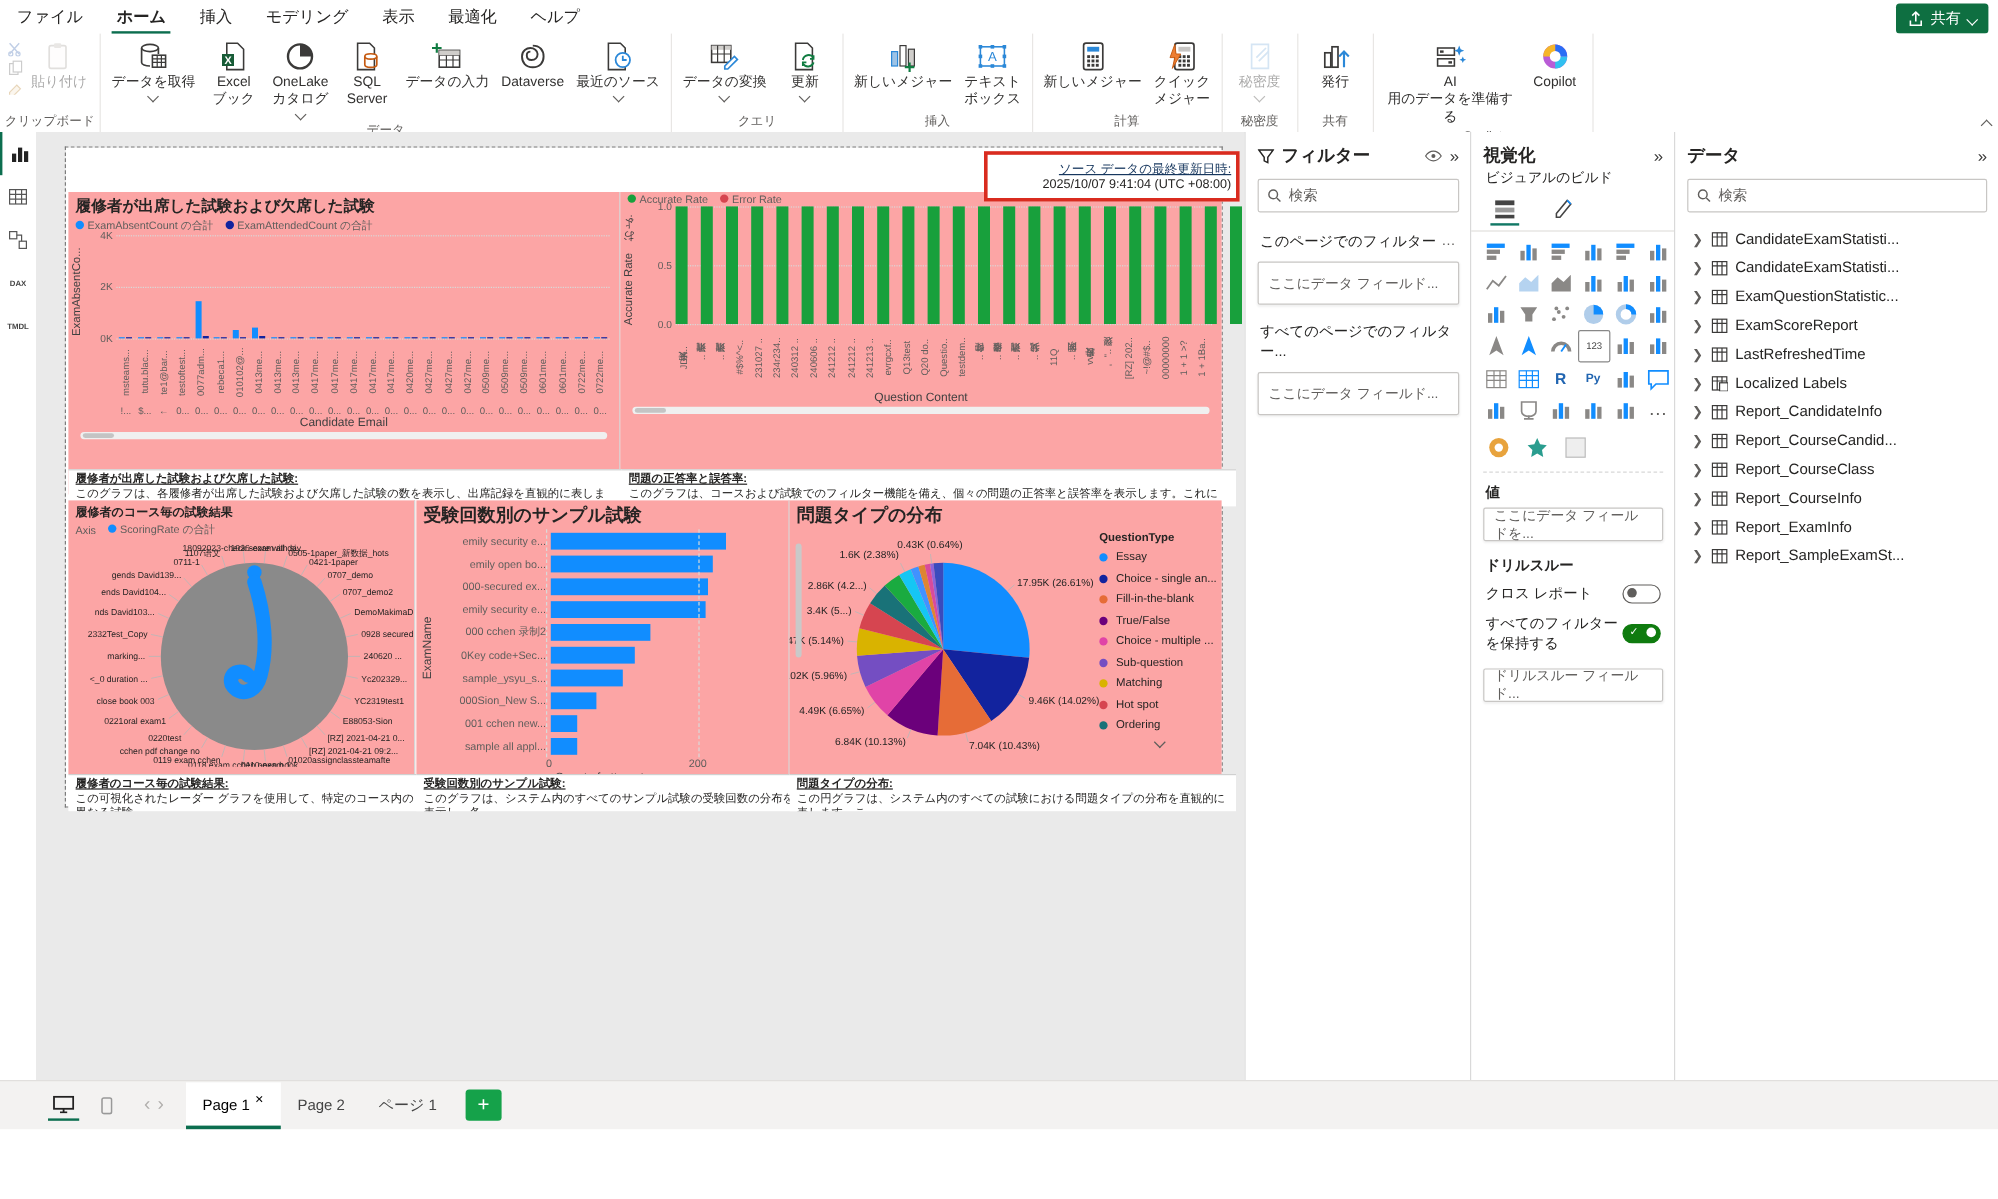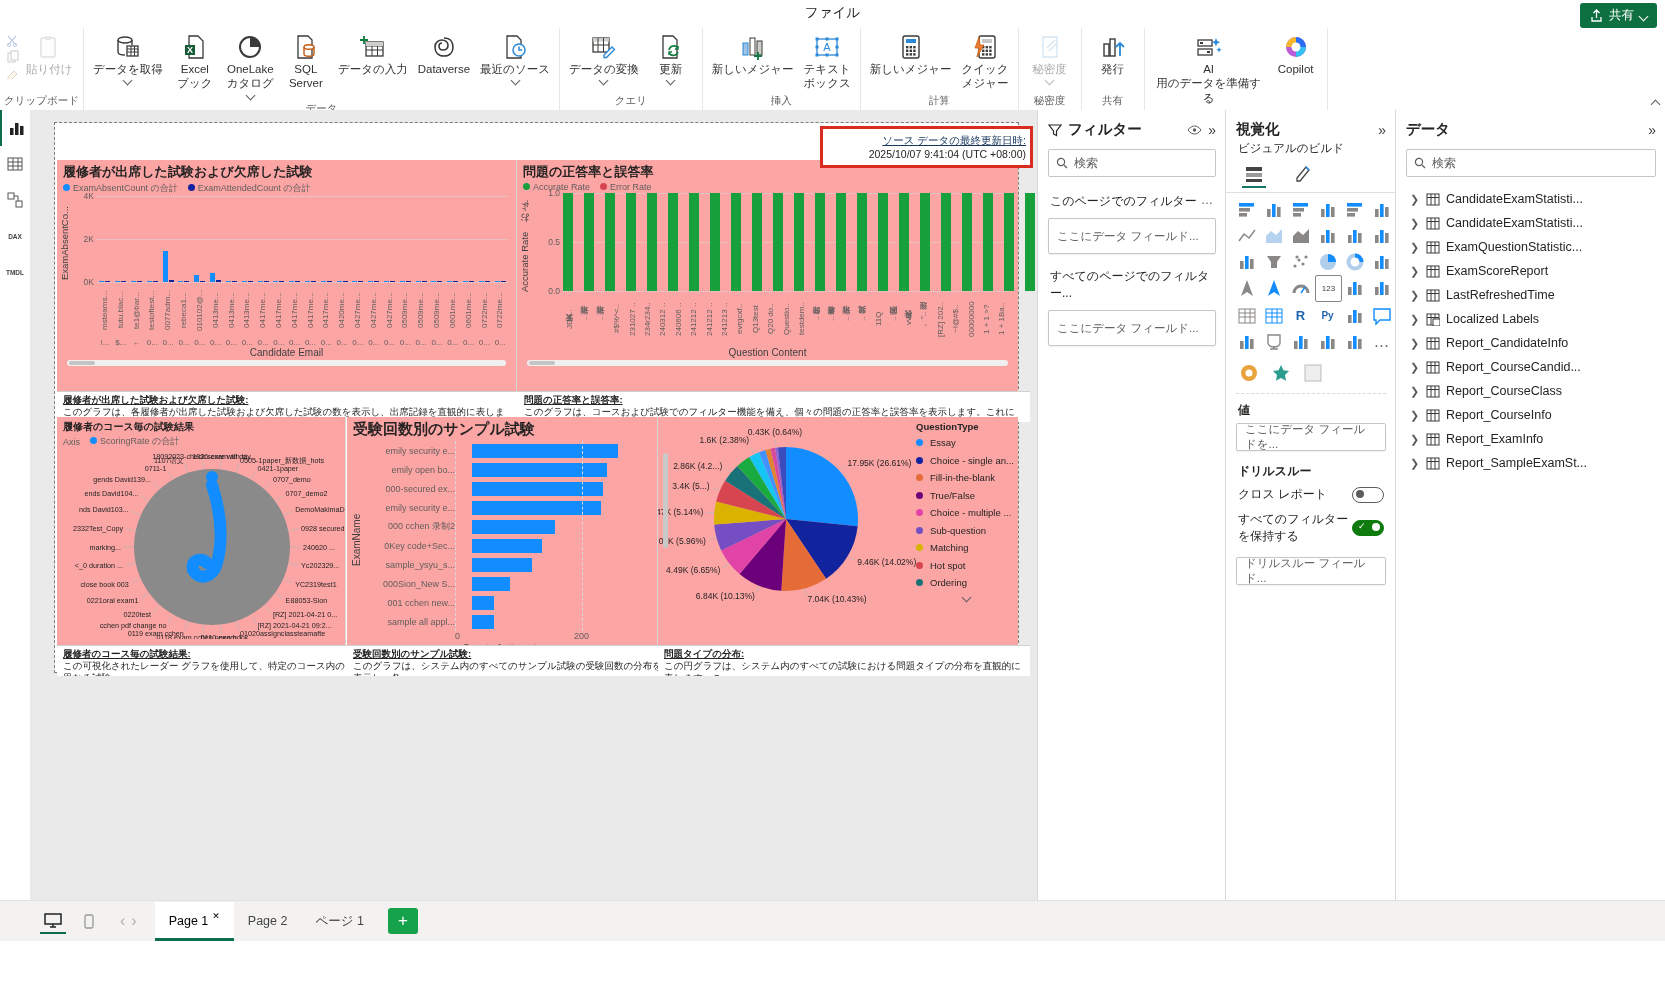--- a/index.html
+++ b/index.html
@@ -1,20 +1,20 @@
 <!DOCTYPE html>
 <html><head>
 <meta charset="utf-8">
 <style>
   html,body{margin:0;padding:0;}
   body{width:1665px;height:999px;position:relative;background:#fff;
        font-family:"Liberation Sans","DejaVu Sans",sans-serif;color:#252423;overflow:hidden;}
   #app{position:absolute;inset:0;}
   
-  #menubar{position:absolute;left:0;top:0;width:1665px;height:28px;background:#fff;display:flex;align-items:center;flex-direction:column;}
+  #menubar{position:absolute;left:0;top:0;width:1665px;height:28px;background:#fff;display:flex;align-items:center;}
   .menu-tab{padding:4px 14px;font-size:13.5px;color:#252423;cursor:default;position:relative;}
   .menu-tab.active{font-weight:bold;}
   .menu-tab.active::after{content:"";position:absolute;left:10px;right:10px;bottom:-2px;height:3px;background:#0c6e4f;}
   #share-btn{position:absolute;right:8px;top:3px;background:#0e6f41;color:#fff;font-size:12.5px;
              padding:4px 10px;border-radius:3px;display:flex;align-items:center;gap:6px;}
   
   #ribbon{position:absolute;left:0;top:28px;width:1665px;height:82px;background:#fff;border-bottom:1px solid #e1dfdd;display:flex;}
   .rb-group{display:flex;flex-direction:column;border-right:1px solid #e8e6e4;padding:2px 4px 0 4px;position:relative;}
   .rb-items{display:flex;flex:1;align-items:flex-start;}
   .rb-btn{display:flex;flex-direction:column;align-items:center;padding:2px 5px;min-width:44px;max-width:110px;}
@@ -49,21 +49,21 @@
   .barsrow{position:absolute;left:0;right:0;bottom:0;top:0;display:flex;align-items:flex-end;}
   .catgrp{display:flex;align-items:flex-end;justify-content:center;gap:1px;flex:1;}
   .xcats{display:flex;}
   .xcat{writing-mode:vertical-rl;transform:rotate(180deg);font-size:8px;color:#605e5c;height:56px;overflow:hidden;display:flex;align-items:center;}
   .xsub{font-size:8px;color:#605e5c;text-align:center;overflow:hidden;white-space:nowrap;}
   #ts-box{position:absolute;left:765px;top:3px;width:199px;height:36px;border:3px solid #d92b1f;background:#fff;
           display:flex;flex-direction:column;justify-content:center;align-items:flex-end;padding:0 4px;font-size:10.5px;}
   #ts-box .l1{color:#17375e;text-decoration:underline;margin-left:18px;}
   
   .hrow{display:flex;align-items:center;height:19px;}
-  .hrow .hlab{width:92px;text-align:right;font-size:9px;color:#605e5c;padding-right:17px;white-space:nowrap;overflow:hidden;}
+  .hrow .hlab{width:92px;text-align:right;font-size:9px;color:#605e5c;padding-right:4px;white-space:nowrap;overflow:hidden;}
   .hrow .hbar{height:14px;background:#118DFF;}
   
   .pane{position:absolute;top:110px;height:790px;background:#fff;border-left:1px solid #d9d9d9;}
   .pane-h{display:flex;align-items:center;gap:6px;font-size:14.5px;font-weight:bold;padding:10px 10px 6px 10px;}
   .pane-h .spacer{flex:1;}
   .dblchev{font-size:14px;color:#3b3a39;font-weight:normal;}
   .searchbox{margin:4px 10px;border:1px solid #c8c6c4;border-radius:2px;height:26px;display:flex;align-items:center;gap:6px;padding:0 7px;font-size:12px;color:#605e5c;background:#fff;}
   .sec-label{font-size:12px;color:#252423;padding:12px 12px 6px 12px;display:flex;}
   .dropbox{margin:2px 10px;border:1px solid #c8c6c4;border-radius:2px;background:#fff;height:26px;display:flex;align-items:center;padding:0 8px;font-size:11.5px;color:#605e5c;box-shadow:0 1px 2px rgba(0,0,0,.06);}
   .ellipsis{margin-left:auto;color:#605e5c;letter-spacing:1px;}
@@ -635,21 +635,20 @@
               <div class="xsub" style="flex: 1 1 0%;">0...</div>
             </div>
             <div class="xtitle">Candidate Email</div>
             <div class="hscroll">
               <div class="thumb"></div>
             </div>
           </div>
       </div>
 
       <div class="visual" id="visual2" style="left:462px;top:37px;width:501px;height:252px;">
-        <div class="vtitle">問題の正答率と誤答率</div>
         <div class="vlegend" id="v2legend">
             <span><span class="ldot" style="background: rgb(24, 160, 60);"></span><span>Accurate Rate</span></span>
             <span><span class="ldot" style="background: rgb(214, 69, 80);"></span><span>Error Rate</span></span>
           </div>
         <div id="v2chart" style="position: relative;">
             <div class="plot" style="margin-left: 46px; margin-right: 8px; height: 98px;">
               <div class="gline" style="top: 98px;"></div>
               <div class="ytick" style="top: 98px;">0.0</div>
               <div class="gline" style="top: 49px;"></div>
               <div class="ytick" style="top: 49px;">0.5</div>
@@ -954,20 +953,21 @@
             </div>
             <div style="position: relative; margin-left: 108px; height: 12px; font-size: 9px; color: rgb(96, 94, 92);">
               <span style="position: absolute; left: 0px;">0</span>
               <span style="position: absolute; left: 119px;">200</span>
             </div>
             <div class="xtitle">Count of attempts</div>
           </div>
       </div>
 
       <div class="visual" id="visual5" style="left:603px;top:294px;width:360px;height:228px;">
+        <div class="vtitle" style="font-size:15px;">問題タイプの分布</div>
         <div id="v5chart" style="position: relative;">
             <svg width="258" height="198">
               <path d="M128,102 L128,30 A72 72 0 0 1 199.63676362504535,109.22316394174875 Z" fill="#118DFF"></path>
               <polyline points="181.40443709939237,53.70956514901689 187.33826344376928,48.343961276685434" class="leaderline"></polyline>
               <text x="189.56344832291063" y="49.331859824561135" text-anchor="start" font-size="8.5" fill="#252423">17.95K (26.61%)</text>
               <path d="M128,102 L199.63676362504535,109.22316394174875 A72 72 0 0 1 168.043346517728,161.83753336879087 Z" fill="#12239E"></path>
               <polyline points="189.72665322149592,139.06508170870782 196.5851702461066,143.18342412078647" class="leaderline"></polyline>
               <text x="199.15711413033557" y="147.72780252531595" text-anchor="start" font-size="8.5" fill="#252423">9.46K (14.02%)</text>
               <path d="M128,102 L168.043346517728,161.83753336879087 A72 72 0 0 1 123.30037557416686,173.8464580216458 Z" fill="#E66C37"></path>
               <polyline points="146.66408960160555,171.53885071917165 148.73787733511728,179.26538968796848" class="leaderline"></polyline>

